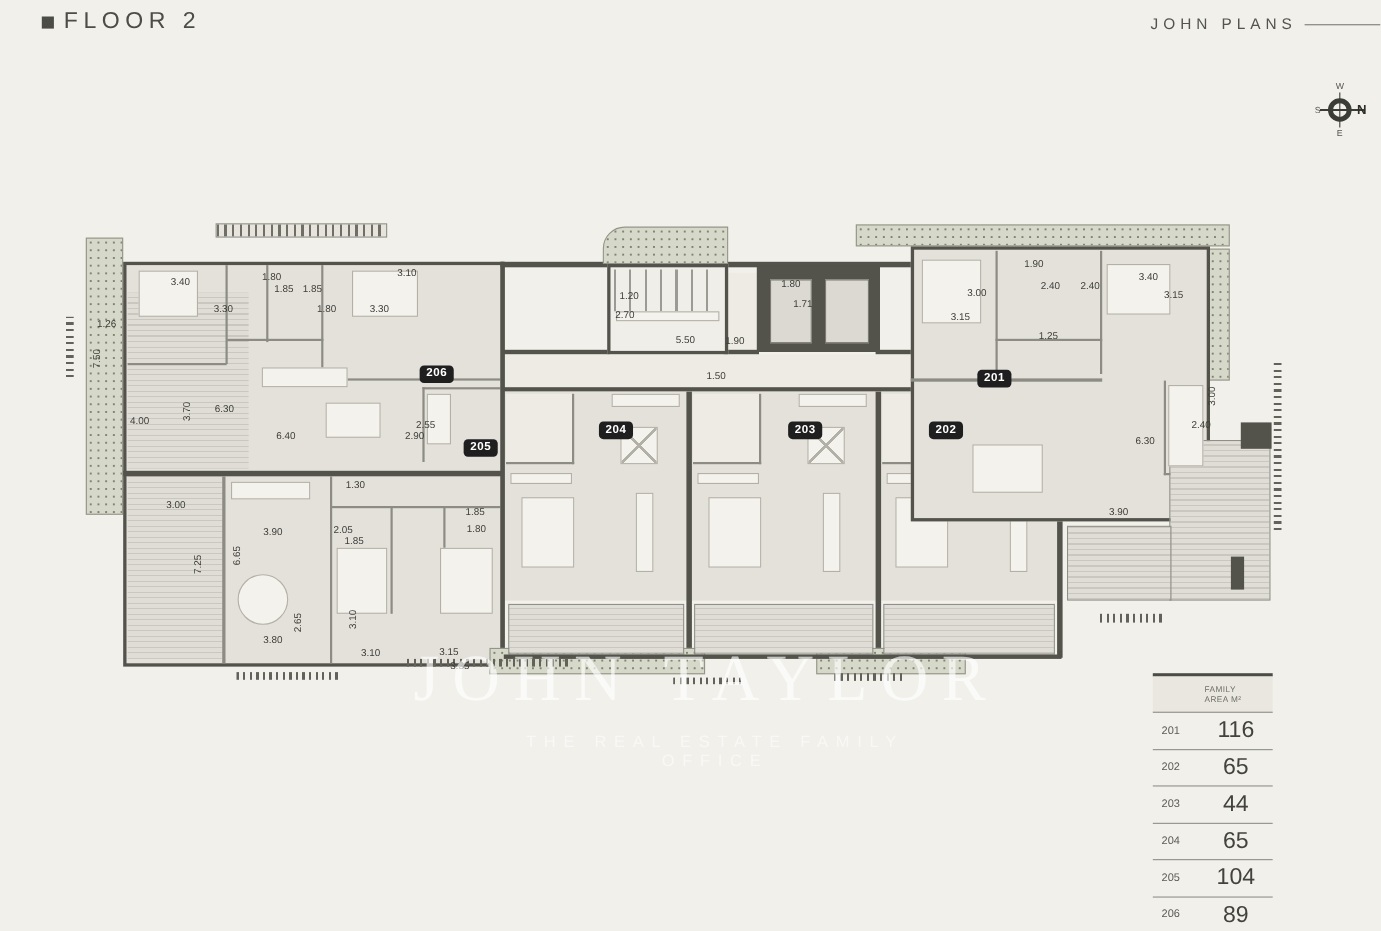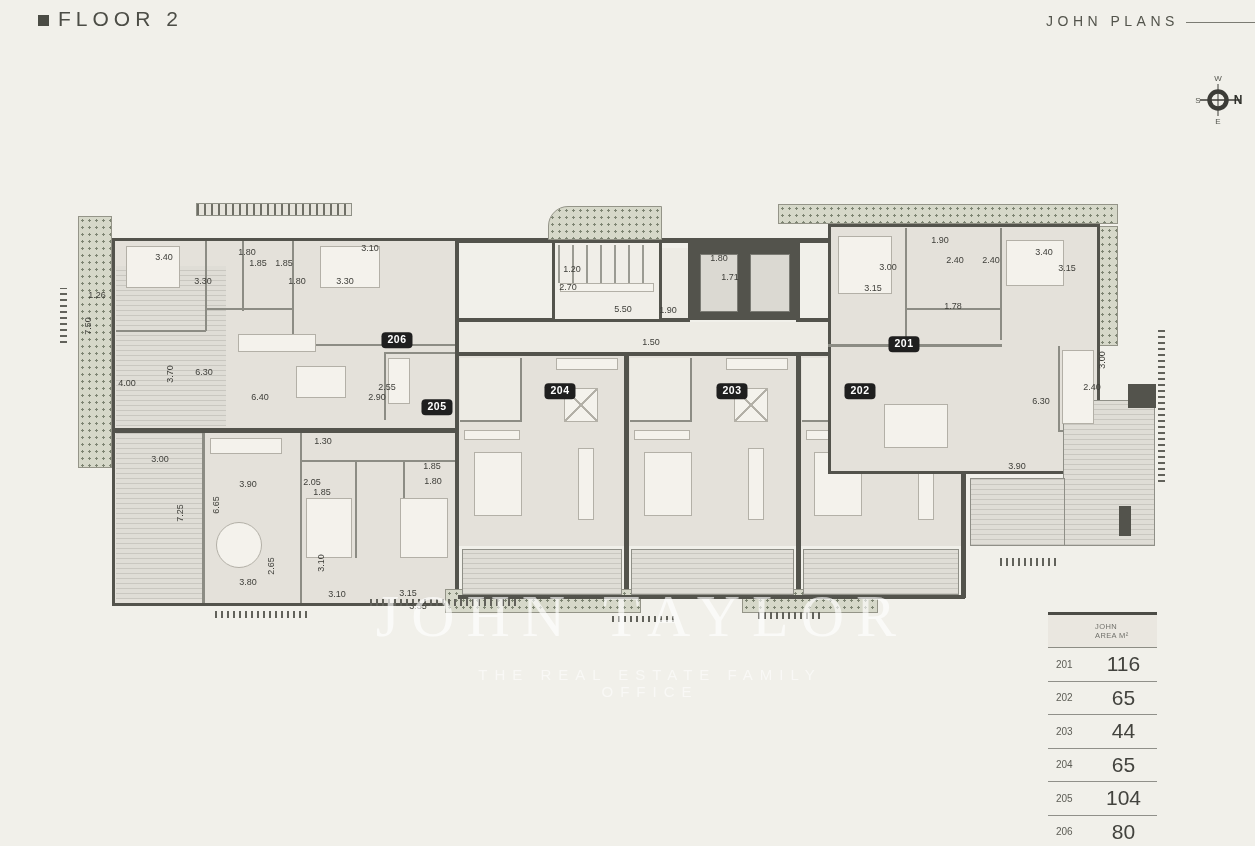--- a/index.html
+++ b/index.html
@@ -225,33 +225,33 @@
     <div class="dim" style="left: 651px; top: 342px;">1.50</div>
     <div class="dim" style="left: 719px; top: 258px;">1.80</div>
     <div class="dim" style="left: 730px; top: 277px;">1.71</div>
     <div class="dim" style="left: 940px; top: 240px;">1.90</div>
     <div class="dim" style="left: 888px; top: 267px;">3.00</div>
     <div class="dim" style="left: 873px; top: 288px;">3.15</div>
     <div class="dim" style="left: 955px; top: 260px;">2.40</div>
     <div class="dim" style="left: 991px; top: 260px;">2.40</div>
     <div class="dim" style="left: 1044px; top: 252px;">3.40</div>
     <div class="dim" style="left: 1067px; top: 268px;">3.15</div>
-    <div class="dim" style="left: 953px; top: 306px;">1.78</div>
+    <div class="dim" style="left: 953px; top: 306px;">1.25</div>
     <div class="dim v" style="left: 1102px; top: 360px;">3.00</div>
     <div class="dim" style="left: 1092px; top: 387px;">2.40</div>
     <div class="dim" style="left: 1041px; top: 401px;">6.30</div>
     <div class="dim" style="left: 1017px; top: 466px;">3.90</div>
   </div>
 
 <div class="abs wm">JOHN TAYLOR</div>
 <div class="abs wm2">THE REAL ESTATE FAMILY OFFICE</div>
 
 <div class="abs tbl">
   <div class="tbl-head">
-    <span>JOHN</span>
+    <span>FAMILY</span>
     <span>AREA M²</span>
   </div>
   <div id="tbl-rows">
       <div class="tbl-row">
         <span class="tbl-unit">201</span>
         <span class="tbl-area">116</span>
       </div>
       <div class="tbl-row">
         <span class="tbl-unit">202</span>
         <span class="tbl-area">65</span>
@@ -263,16 +263,16 @@
       <div class="tbl-row">
         <span class="tbl-unit">204</span>
         <span class="tbl-area">65</span>
       </div>
       <div class="tbl-row">
         <span class="tbl-unit">205</span>
         <span class="tbl-area">104</span>
       </div>
       <div class="tbl-row">
         <span class="tbl-unit">206</span>
-        <span class="tbl-area">80</span>
+        <span class="tbl-area">89</span>
       </div>
     </div>
 </div>
 
 </body></html>

